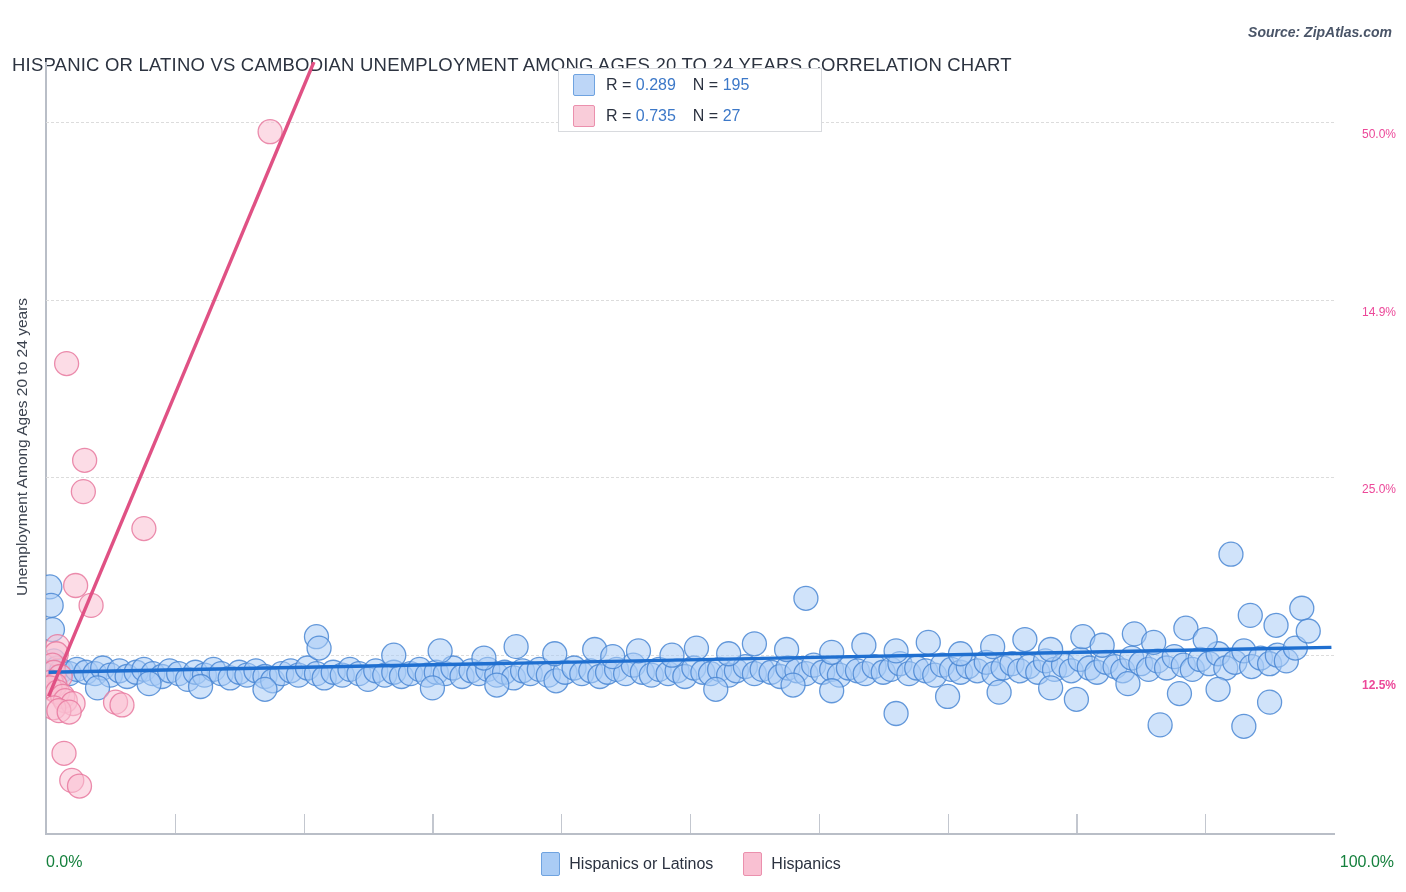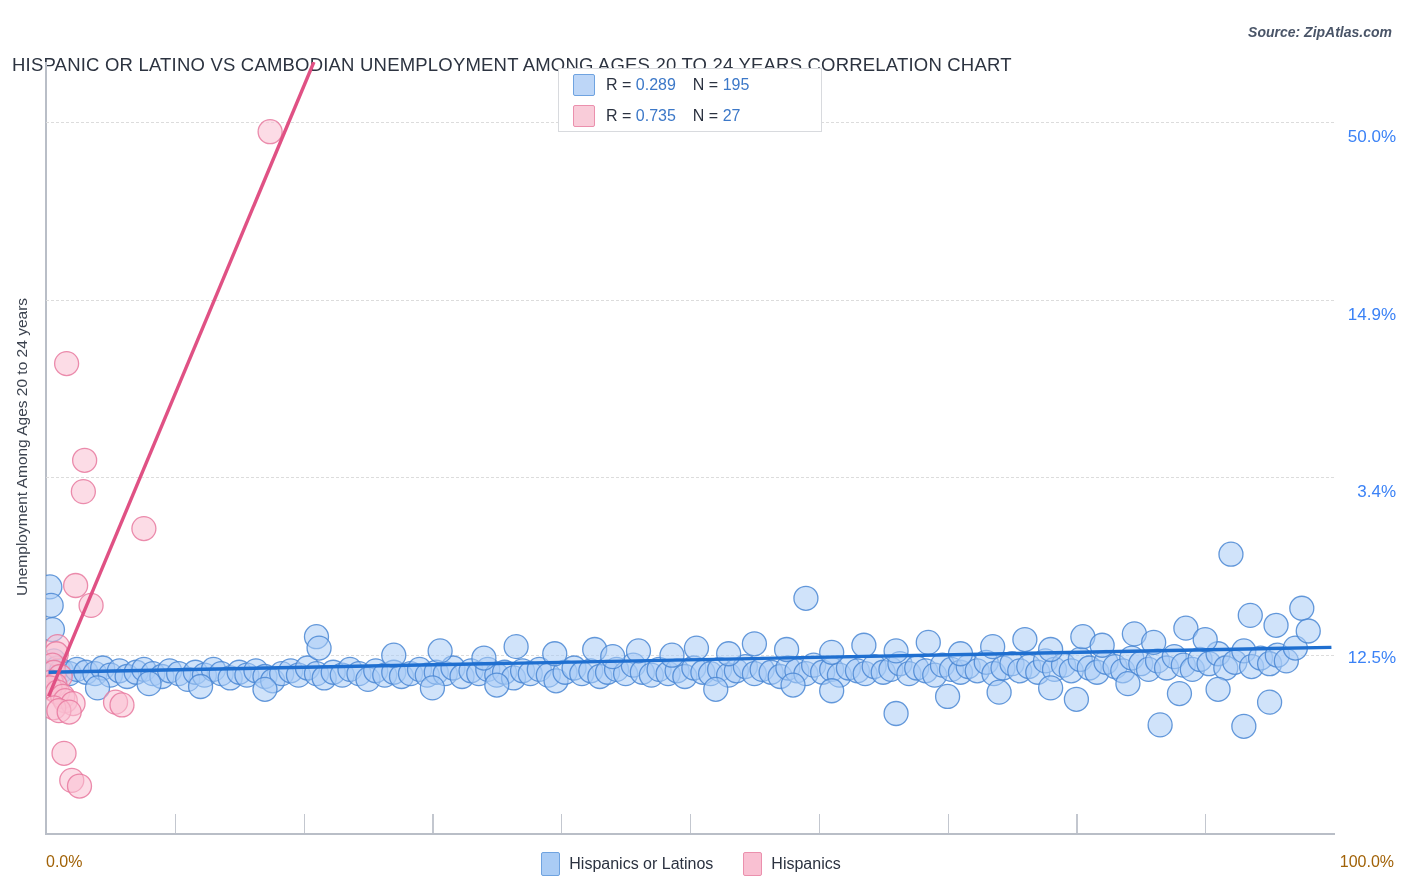--- a/index.html
+++ b/index.html
@@ -24,23 +24,23 @@
   }
 
   .axis-left{position:absolute;left:45px;top:62px;width:1.5px;height:772px;background:#b9bec7;}
   .axis-bottom{position:absolute;left:45px;top:833px;width:1290px;height:1.5px;background:#b9bec7;}
 
   .gridline{position:absolute;left:0;height:0;width:1288px;
     border-top:1px dashed #dcdcdc;}
 
   .tick{position:absolute;width:1.2px;height:19px;background:#c3c7cf;top:814px;}
 
-  .ytick-label{position:absolute;font-size:17px;color:#3b82f6;font-weight:500;right:10px;}
-
-  .xend{position:absolute;font-size:16px;color:#a16207;font-weight:500;top:853px;}
+  .ytick-label{position:absolute;font-size:12px;color:#ec4899;font-weight:500;right:10px;}
+
+  .xend{position:absolute;font-size:16px;color:#15803d;font-weight:500;top:853px;}
   .xend.left{left:46px;}
   .xend.right{right:12px;}
 
   .watermark{position:absolute;left:548px;top:404px;
     font-size:82px;letter-spacing:-1px;pointer-events:none;user-select:none;}
   .wm-zip{font-family:"Liberation Serif","DejaVu Serif",serif;color:#e8eaec;}
   .wm-atlas{font-family:"Liberation Sans",sans-serif;color:#dce7f7;}
 
   svg.layer{position:absolute;left:0;top:0;overflow:visible;}
 
@@ -76,22 +76,22 @@
   <div class="axis-bottom"></div>
 
 
   <div id="gridlines">
       <div class="gridline" style="left: 46px; top: 655.186px;"></div>
       <div class="gridline" style="left: 46px; top: 477.373px;"></div>
       <div class="gridline" style="left: 46px; top: 299.559px;"></div>
       <div class="gridline" style="left: 46px; top: 121.745px;"></div>
     </div>
   <div id="yticklabels">
-      <div class="ytick-label" style="top: 648px;">12.5%</div>
-      <div class="ytick-label" style="top: 482.373px;">3.4%</div>
+      <div class="ytick-label" style="top: 678px; font-weight: bold;">12.5%</div>
+      <div class="ytick-label" style="top: 482.373px;">25.0%</div>
       <div class="ytick-label" style="top: 304.559px;">14.9%</div>
       <div class="ytick-label" style="top: 126.745px;">50.0%</div>
     </div>
   <div id="xticks">
       <div class="tick" style="left: 174.8px;"></div>
       <div class="tick" style="left: 303.6px;"></div>
       <div class="tick" style="left: 432.4px;"></div>
       <div class="tick" style="left: 561.2px;"></div>
       <div class="tick" style="left: 690px;"></div>
       <div class="tick" style="left: 818.8px;"></div>

